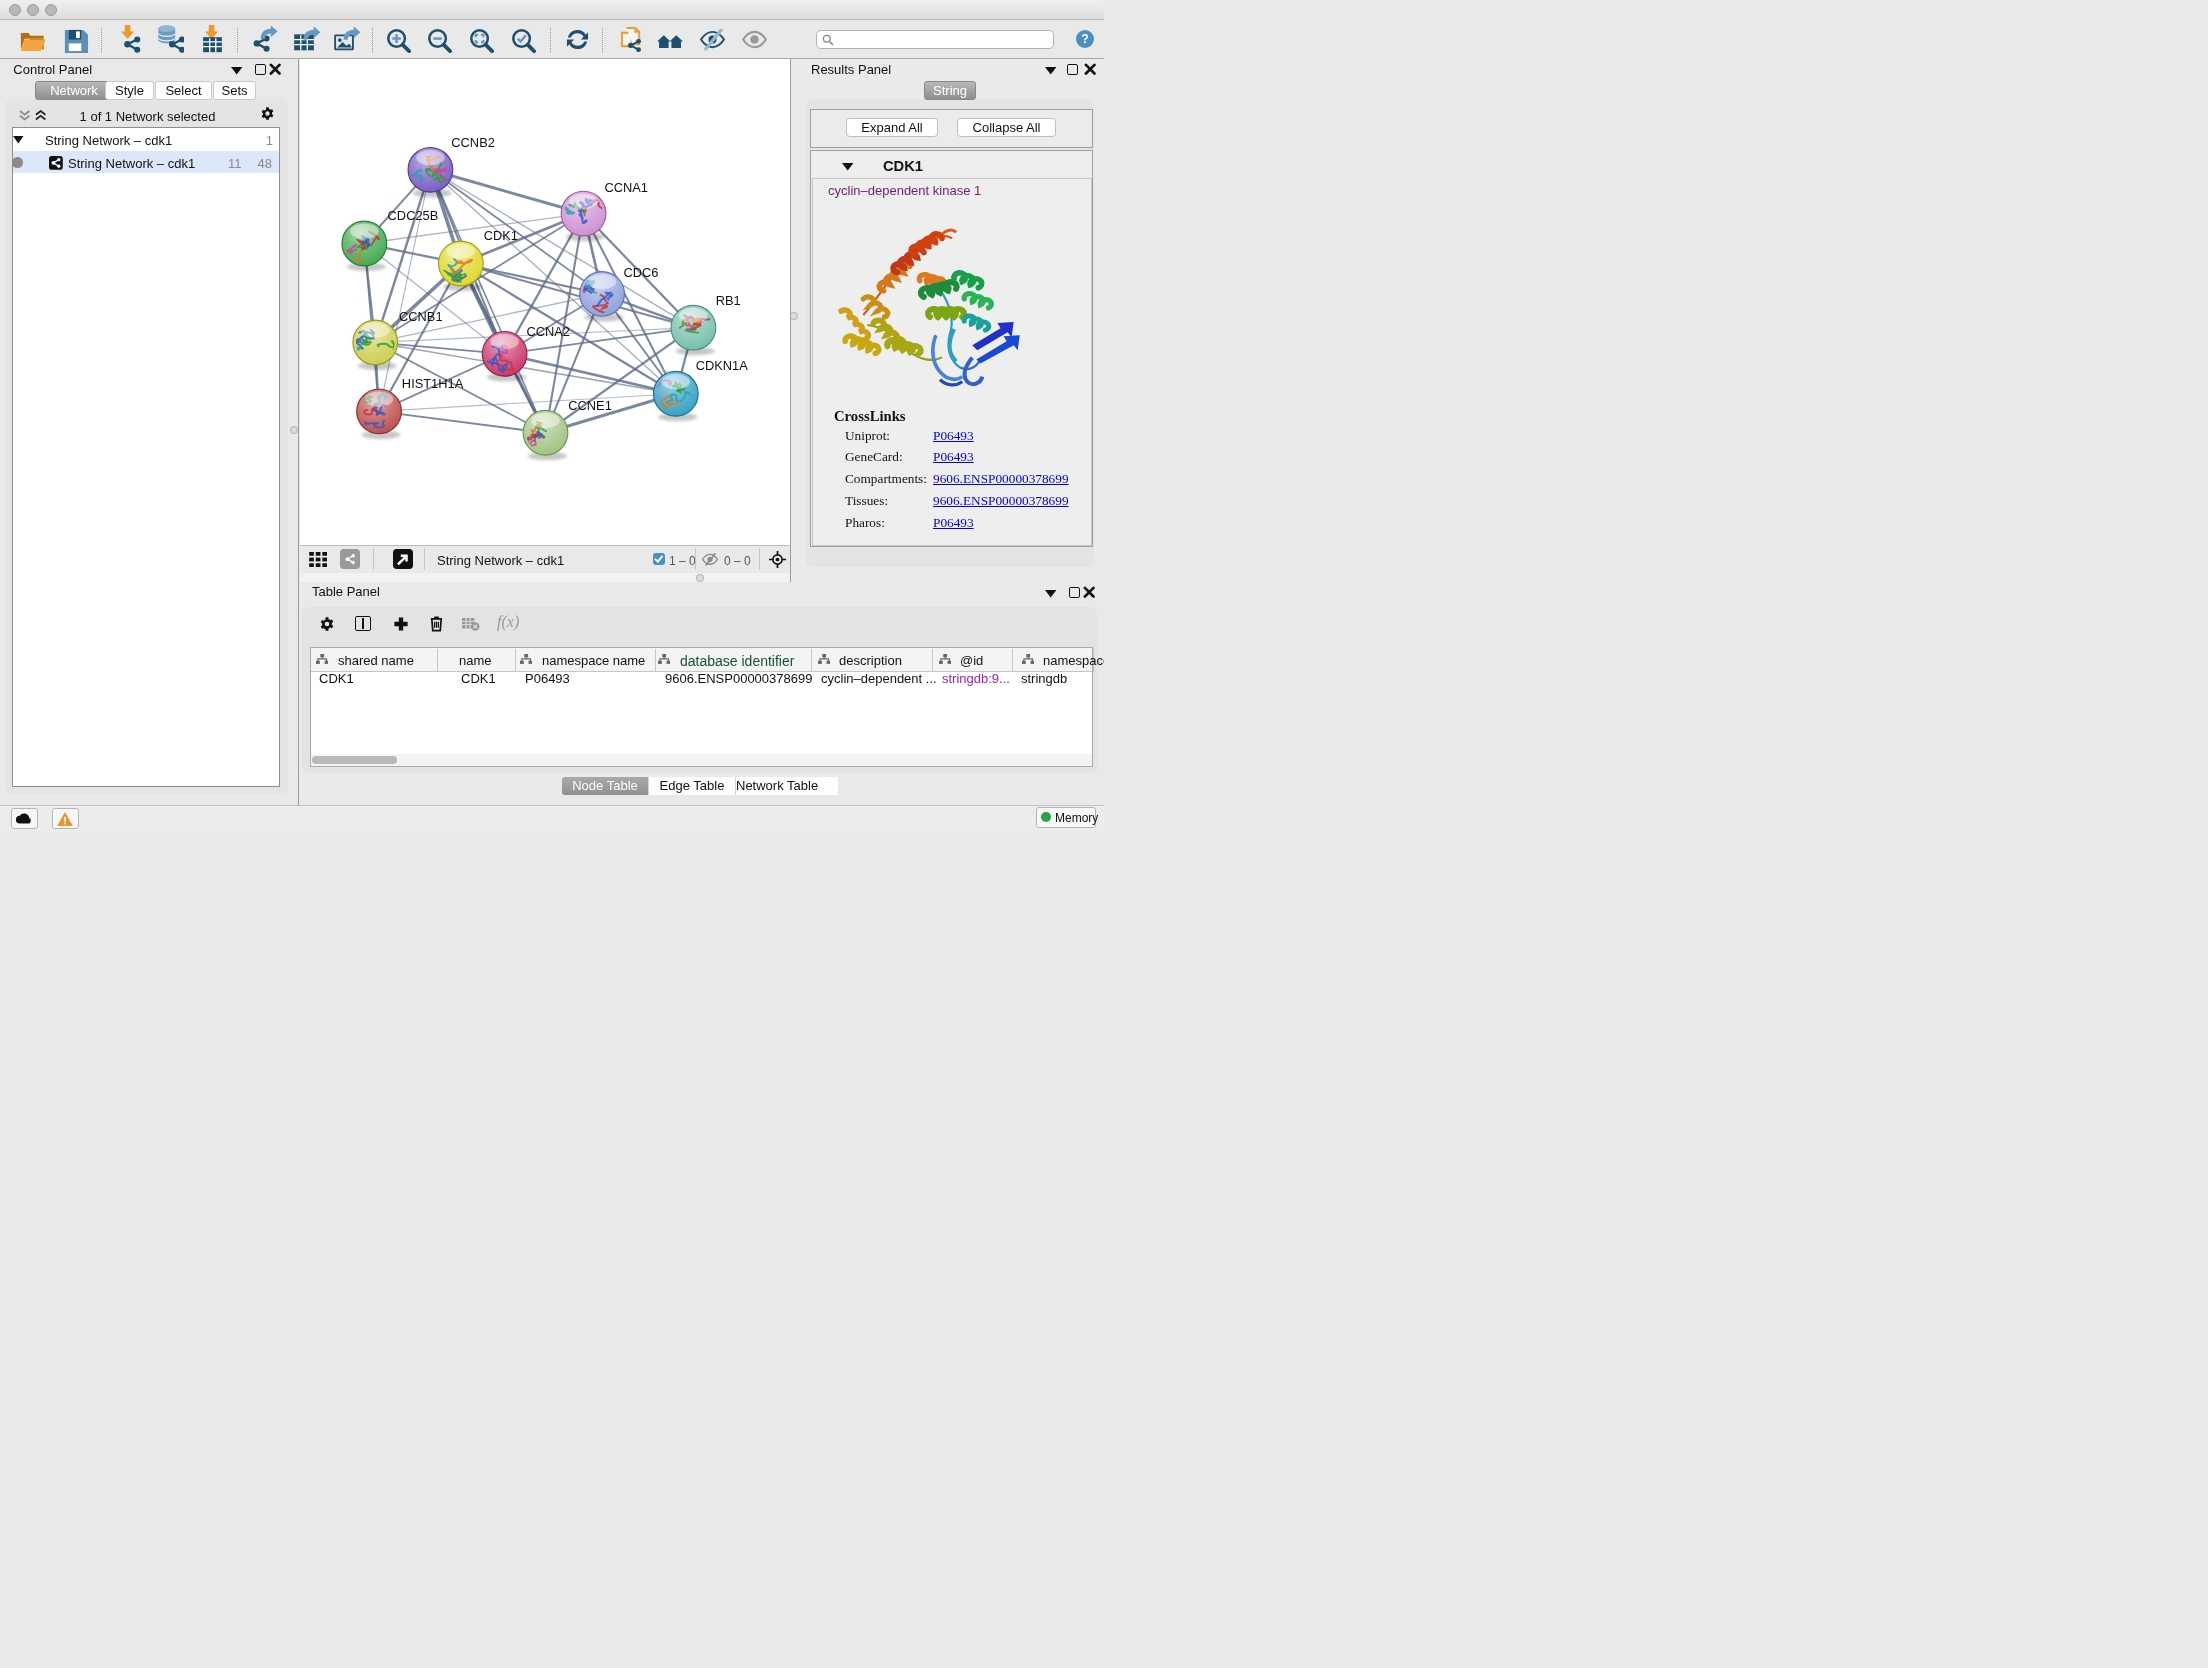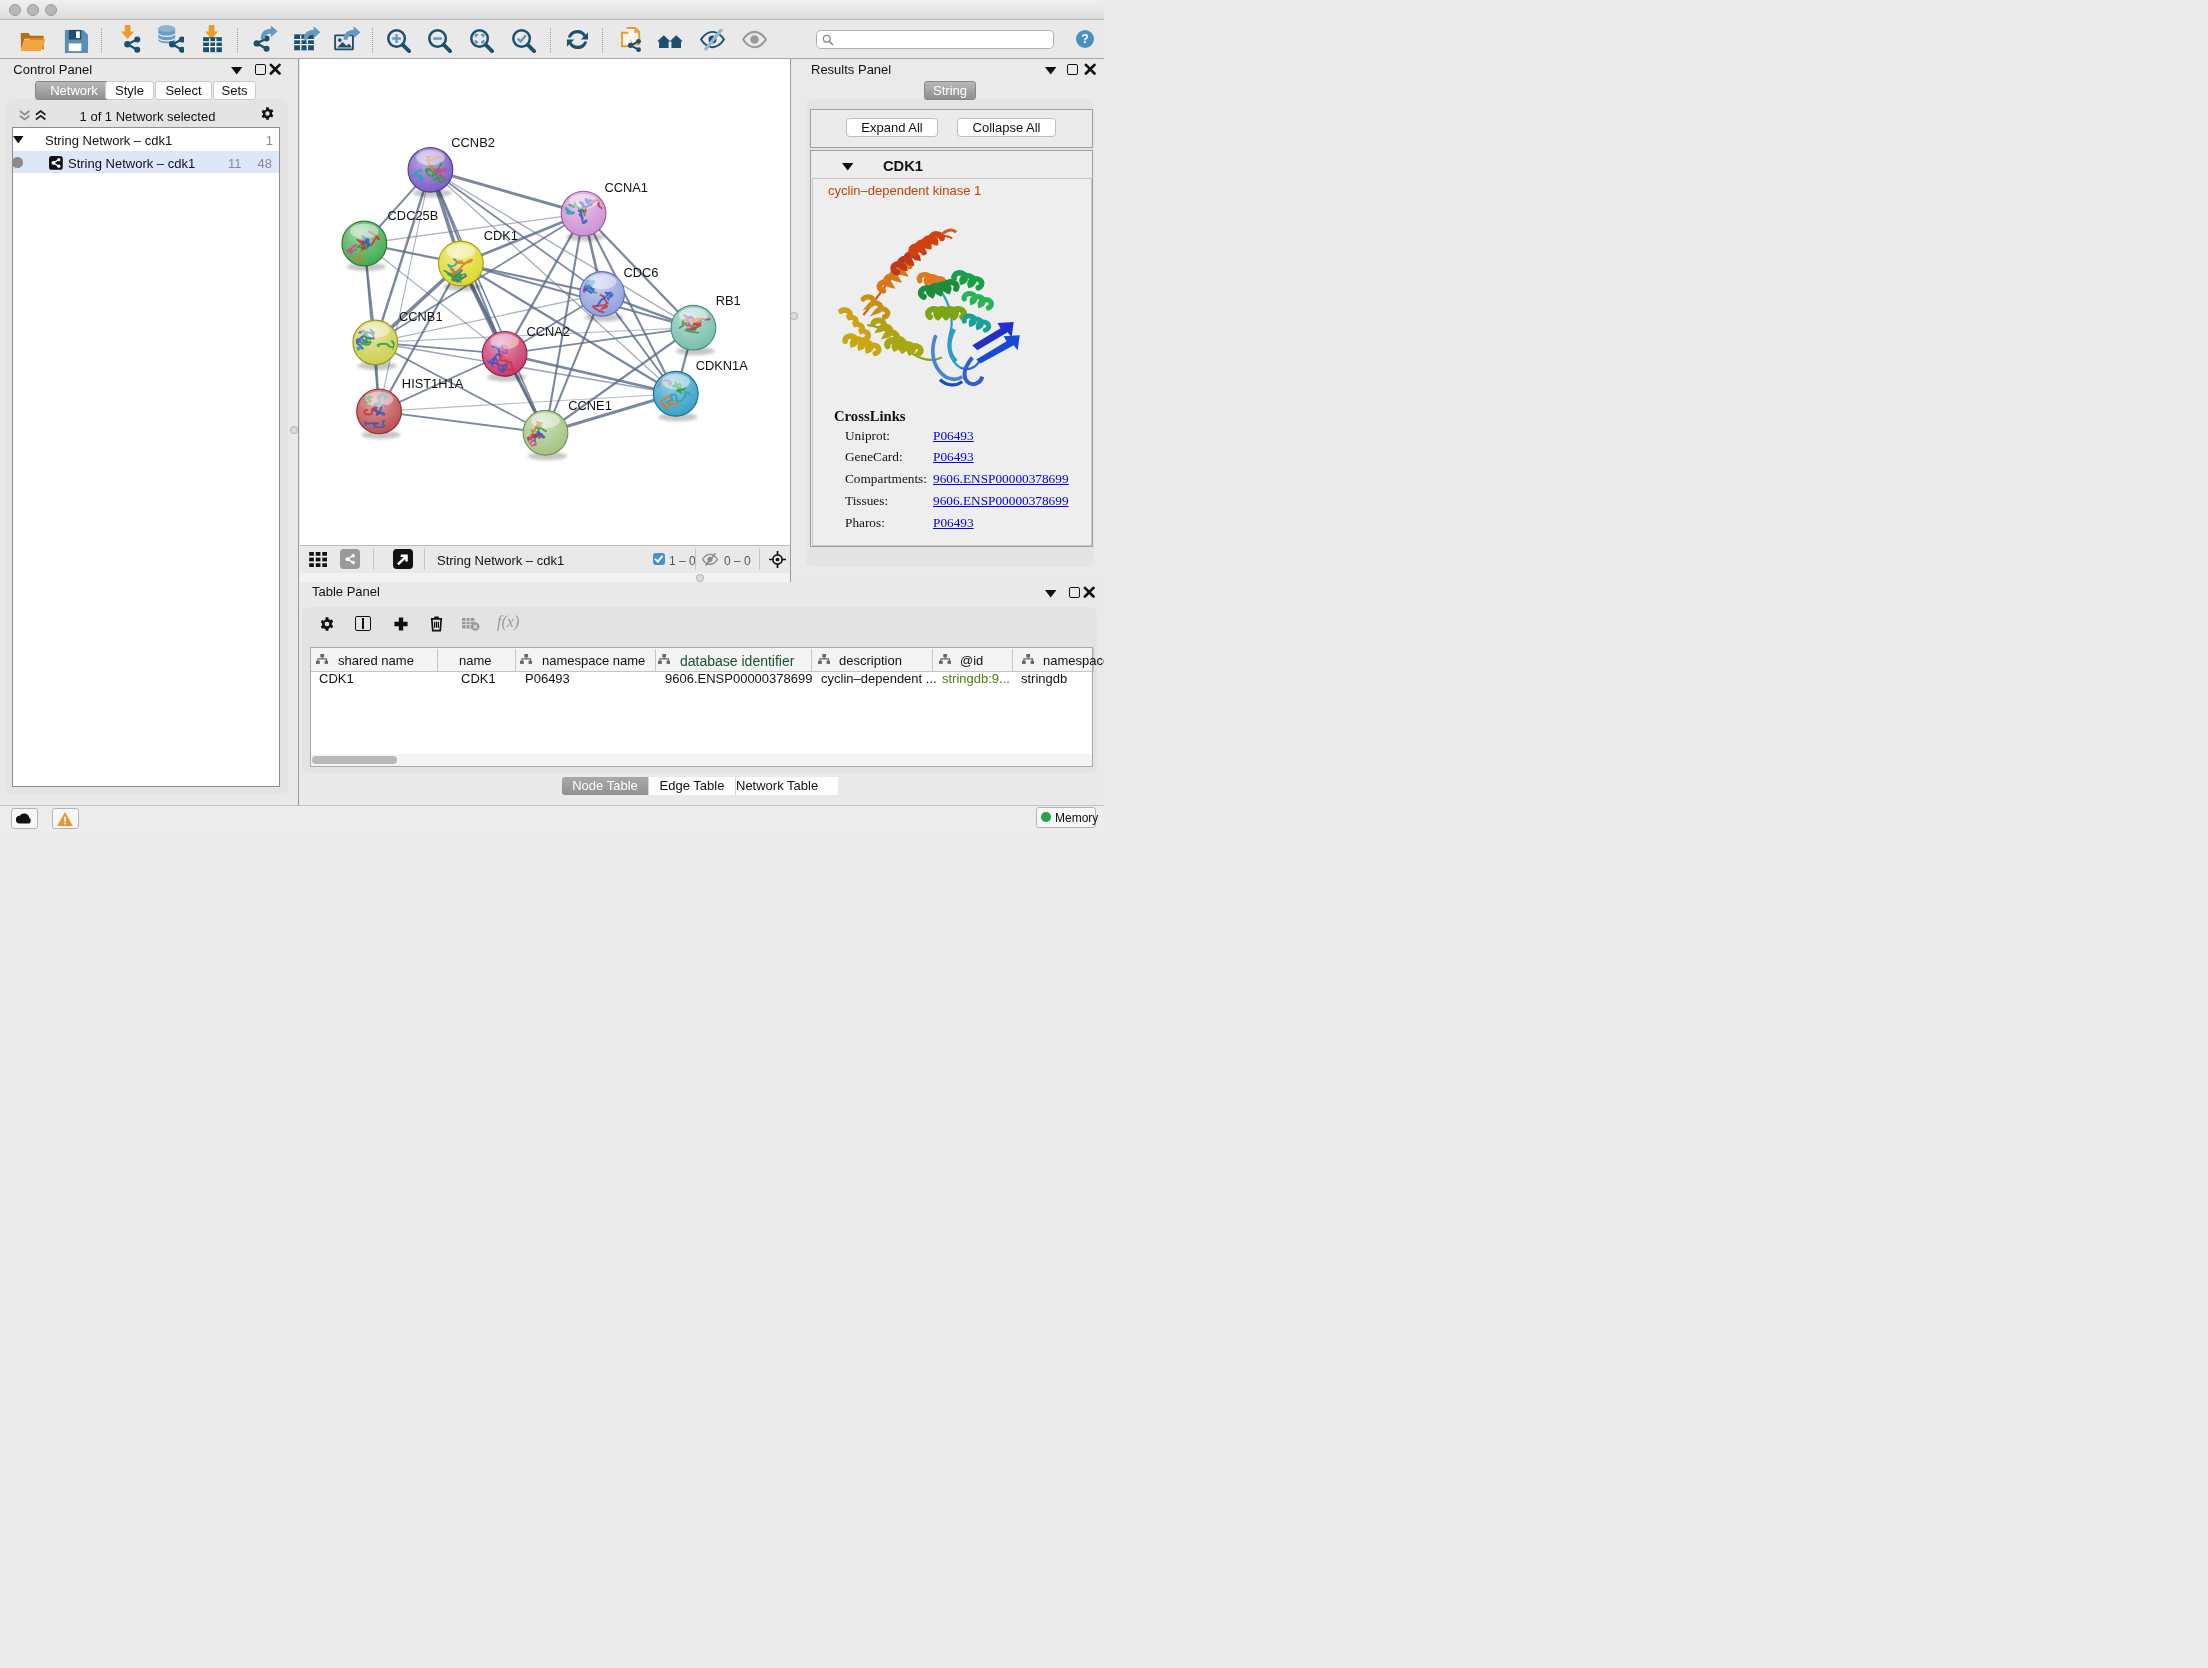--- a/index.html
+++ b/index.html
@@ -551,21 +551,21 @@
 <div class="abs" style="left:806px;top:99px;width:288px;height:468px;background:#e4e4e4;border-radius:6.7px"></div>
 <div class="abs" style="left:810px;top:109px;width:283px;height:39px;background:#ebebeb;border:1px solid #9f9f9f"></div>
 <div class="abs" style="left:846px;top:118px;width:92px;height:18.5px;background:#fff;border:1px solid #bdbdbd;border-radius:3.8px;font-size:13px;text-align:center;line-height:17px;color:#111">Expand All</div>
 <div class="abs" style="left:957px;top:118px;width:99px;height:18.5px;background:#ffffff;border:1px solid #bdbdbd;border-radius:3.8px;font-size:13px;text-align:center;line-height:17px;color:#111">Collapse All</div>
 <div class="abs" style="left:810px;top:150px;width:283px;height:397px;background:#ededed;border:1px solid #9f9f9f"></div>
 <svg class="abs" style="left:842px;top:163px" width="11.4" height="7.6" viewBox="0 0 12 8">
     <path d="M0 0 h12 l-6 8 Z" fill="#111"></path>
   </svg>
 <div class="abs" style="left:883px;top:158px;font-size:14.7px;font-weight:bold;color:#111">CDK1</div>
 <div class="abs" style="left:812px;top:178px;width:280px;height:368px;background:#eeeeee;border:1px solid #c6c6c6"></div>
-<div class="abs" style="left:828px;top:183px;font-size:13px;color:#c2410c">cyclin–dependent kinase 1</div>
+<div class="abs" style="left:828px;top:183px;font-size:13px;color:#701a75">cyclin–dependent kinase 1</div>
 <svg style="position:absolute;left:833px;top:228px" width="188" height="159" viewBox="0 0 198 167">
     <g transform="scale(1.063)">
       <path d="M30 86 C44 70 54 52 66 40 C74 32 84 22 96 14" fill="none" stroke="#c86020" stroke-width="2.2"></path>
       <path d="M96 14 C104 8 112 6 118 10" fill="none" stroke="#d85818" stroke-width="2.2"></path>
       <path d="M34 96 C52 98 64 108 72 118 C80 128 96 134 108 128" fill="none" stroke="#88a018" stroke-width="2"></path>
       <path d="M108 64 C116 76 120 92 116 104 C112 118 116 132 126 138" fill="none" stroke="#2a9ec8" stroke-width="2.2"></path>
       <path d="M126 138 C134 142 142 138 146 130" fill="none" stroke="#2a6ec8" stroke-width="2.2"></path>
       <path d="M8,82 a5.5,4.2 0 1 1 6,7 a5.5,4.2 0 1 1 6,7 a5.5,4.2 0 1 1 6,7 a5.5,4.2 0 1 1 6,7 " fill="none" stroke="#d2a018" stroke-width="5.6" stroke-linecap="round"></path>
       <path d="M12,112 a5.5,4.2 0 1 1 7.5,3 a5.5,4.2 0 1 1 7.5,3 a5.5,4.2 0 1 1 7.5,3 a5.5,4.2 0 1 1 7.5,3 " fill="none" stroke="#c8a812" stroke-width="5.6" stroke-linecap="round"></path>
       <path d="M40,94 a5.5,4.4 0 1 1 6.5,6 a5.5,4.4 0 1 1 6.5,6 a5.5,4.4 0 1 1 6.5,6 a5.5,4.4 0 1 1 6.5,6 " fill="none" stroke="#b0a414" stroke-width="5.8" stroke-linecap="round"></path>
@@ -709,21 +709,21 @@
         <path d="M6.5 3 V5 M2 7 V5 H11 V7" stroke="#666" stroke-width="1.3" fill="none"></path>
       </g>
     </svg>
   </div>
 <div class="abs" style="left:1043px;top:653px;font-size:13px;color:#111">namespace</div>
 <div class="abs" style="left:319px;top:671px;font-size:13px;color:#111">CDK1</div>
 <div class="abs" style="left:461px;top:671px;font-size:13px;color:#111">CDK1</div>
 <div class="abs" style="left:525px;top:671px;font-size:13px;color:#111">P06493</div>
 <div class="abs" style="left:665px;top:671px;font-size:13px;color:#111">9606.ENSP00000378699</div>
 <div class="abs" style="left:821px;top:671px;font-size:13px;color:#111">cyclin–dependent ...</div>
-<div class="abs" style="left:942px;top:671px;font-size:13px;color:#4d7c0f">stringdb:9...</div>
+<div class="abs" style="left:942px;top:671px;font-size:13px;color:#a21caf">stringdb:9...</div>
 <div class="abs" style="left:1021px;top:671px;font-size:13px;color:#111">stringdb</div>
 <div class="abs" style="left:311px;top:754px;width:781px;height:12.4px;background:#f4f4f4"></div>
 <div class="abs" style="left:312px;top:756px;width:85px;height:7.6px;background:#b9b9b9;border-radius:3.8px"></div>
 <div class="abs" style="left:562px;top:777px;width:86px;height:18px;background:linear-gradient(#a9a9a9,#909090);border-radius:2.9px 0 0 2.9px;color:#fff;font-size:13px;text-align:center;line-height:18px">Node Table</div>
 <div class="abs" style="left:648px;top:777px;width:87px;height:18px;background:#fdfdfd;border-left:1px solid #d5d5d5;color:#111;font-size:13px;text-align:center;line-height:18px">Edge Table</div>
 <div class="abs" style="left:735px;top:777px;width:103px;height:18px;background:#fdfdfd;border-left:1px solid #d5d5d5;color:#111;font-size:13px;text-align:left;line-height:18px">Network Table</div>
 <div class="abs" style="left:0;top:805px;width:1104px;height:29px;background:#ececec;border-top:1px solid #c3c3c3"></div>
 <div class="abs" style="left:10.5px;top:808px;width:27.6px;height:21px;background:#f7f7f7;border:1px solid #b5b5b5;border-radius:2.9px"></div>
 <svg class="abs" style="left:15px;top:813px" width="18" height="11.4" viewBox="0 0 19 12">
     <path d="M5 11 A4 4 0 0 1 5 3 A5.5 5.5 0 0 1 15 5 A3.5 3.5 0 0 1 15 11 Z" fill="#111"></path>

